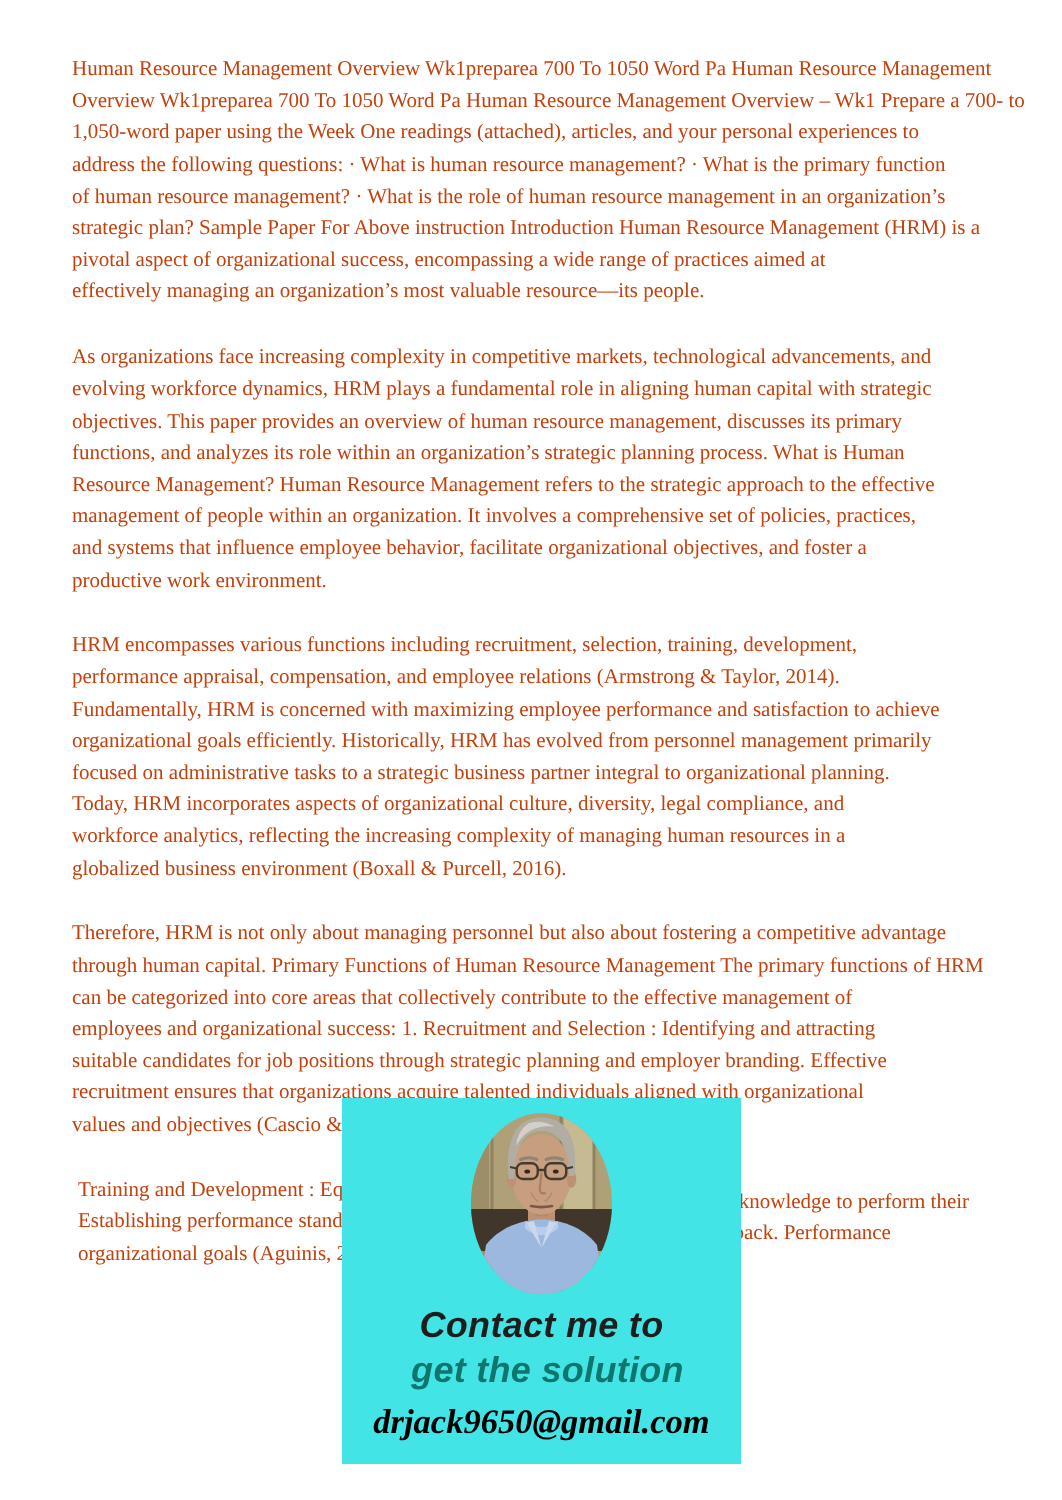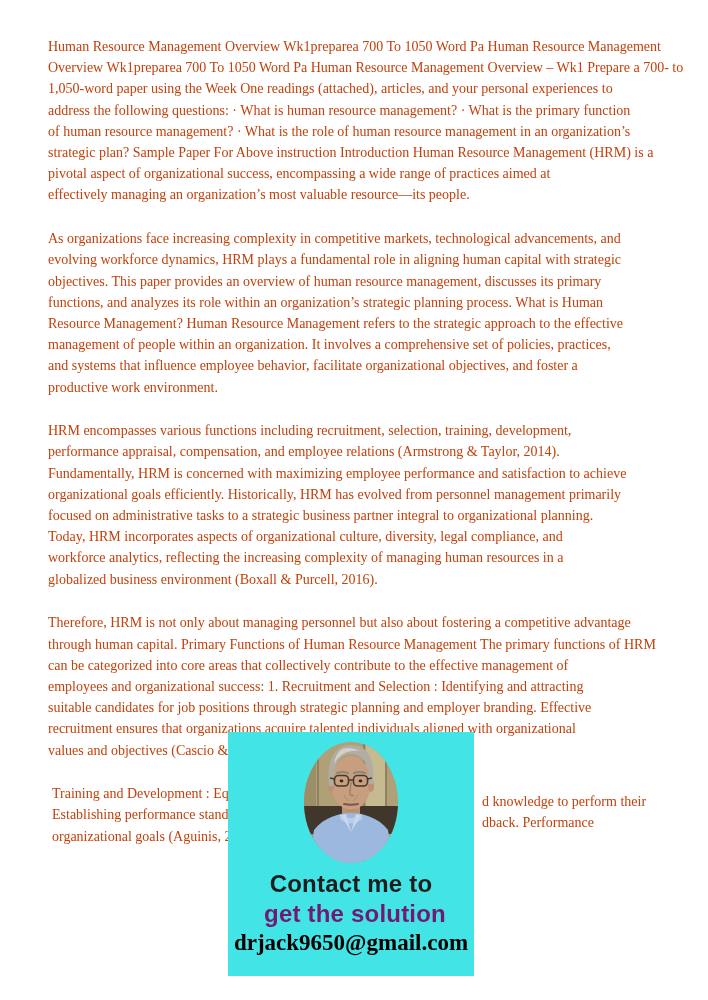--- a/index.html
+++ b/index.html
@@ -39,25 +39,26 @@
   .p5-line .frag-right {
     position: absolute;
     left: 430px;
     top: 8px;
   }
   
   .contact-card {
     position: absolute;
     left: 228px;
     top: 732px;
-    width: 246px;
+    width: 266px;
     height: 244px;
     background: #43e4e6;
     text-align: center;
     z-index: 5;
+    font-style: italic;
   }
   .portrait {
     display: block;
     margin: 10px auto 0 auto;
     width: 94px;
     height: 121px;
   }
   .headline {
     font-family: "Liberation Sans", sans-serif;
     font-weight: bold;
@@ -66,21 +67,21 @@
     color: #1d1d1d;
     letter-spacing: 0.2px;
   }
   .headline-wrap { margin-top: 6px; }
   .card-email {
     font-family: "Liberation Serif", serif;
     font-weight: bold;
     font-size: 23px;
     line-height: 26px;
     color: #000000;
-    margin-top: 1px;
+    margin-top: 6px;
   }
 </style>
 </head>
 <body style="background: rgb(255, 255, 255);">
 
 <div class="page">
 
   <div class="text-block" style="color: #c2410c;">
     <p class="para">Human Resource Management Overview Wk1preparea 700 To 1050 Word Pa Human Resource Management
 Overview Wk1preparea 700 To 1050 Word Pa Human Resource Management Overview – Wk1 Prepare a 700- to
@@ -182,18 +183,18 @@
         <path d="M54,53 Q51.5,58 49,59" stroke="#b08a6c" stroke-width="1" fill="none"></path>
 
         <path d="M40,62 Q47,63.5 54,62" stroke="#7d564a" stroke-width="1.8" fill="none" stroke-linecap="round"></path>
 
         <path d="M42.5,67.5 Q47,69.5 51.5,67.5" stroke="#b08a6c" stroke-width="1" fill="none"></path>
       </g>
     </svg>
 
     <div class="headline-wrap">
       <div class="headline" style="color: rgb(29, 29, 29);">Contact me to</div>
-      <div class="headline" style="color: #701a75; padding-left: 8px;">get the solution</div>
+      <div class="headline" style="color: #0f766e; padding-left: 8px;">get the solution</div>
     </div>
     <div class="card-email" style="color: rgb(0, 0, 0);">drjack9650@gmail.com</div>
   </div>
 
 </div>
 
 </body></html>

